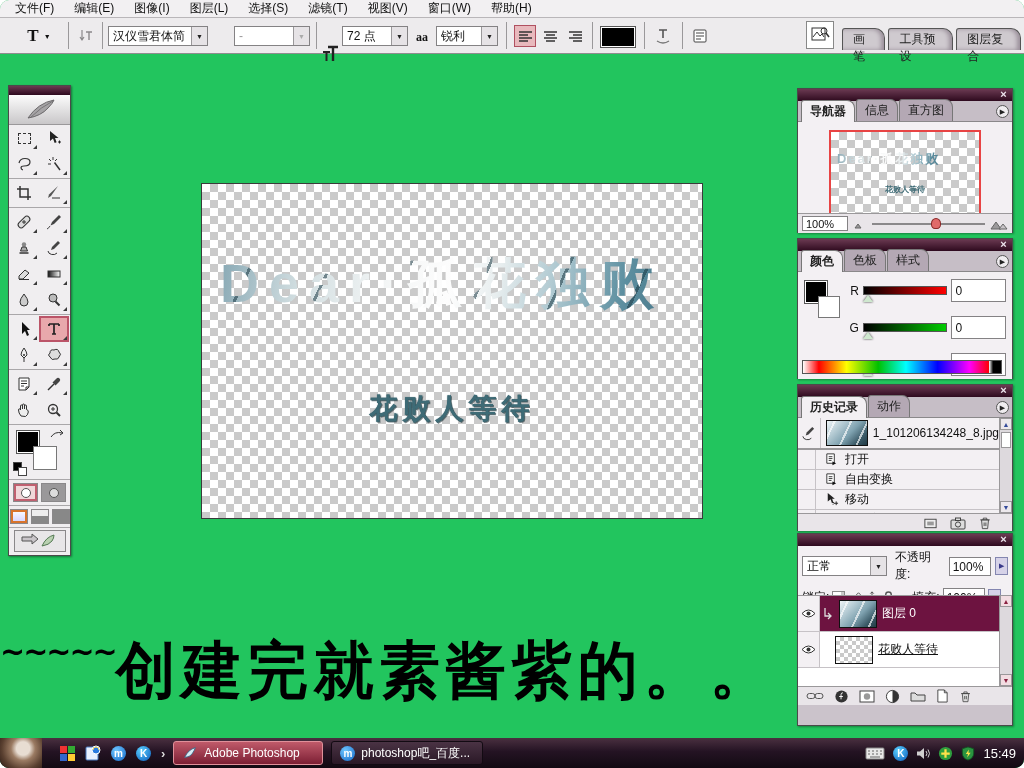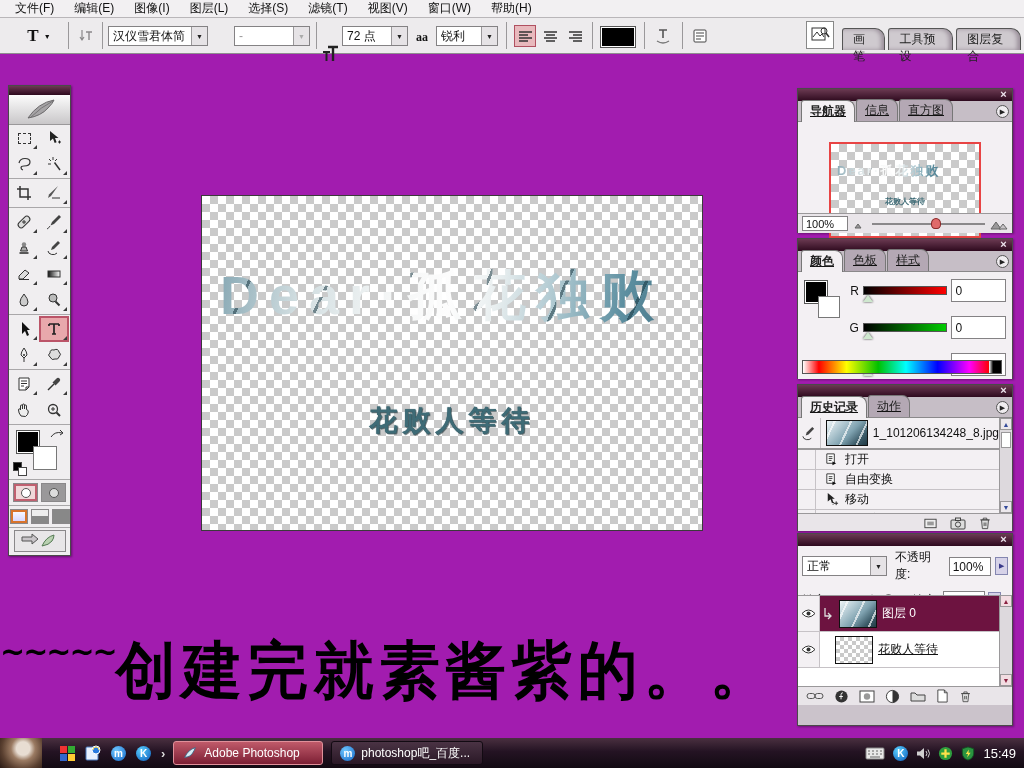--- a/index.html
+++ b/index.html
@@ -1,17 +1,17 @@
 <!DOCTYPE html>
 <html><head>
 <meta charset="utf-8">
 <style>
   *{margin:0;padding:0;box-sizing:border-box;font-family:"Liberation Sans",sans-serif;}
   html,body{width:1024px;height:768px;}
-  .screen{position:relative;width:1024px;height:768px;background:#a21caf;overflow:hidden;font-size:12px;color:#111;}
+  .screen{position:relative;width:1024px;height:768px;background:#22c55e;overflow:hidden;font-size:12px;color:#111;border-radius:9px;}
   .abs{position:absolute;}
 
   
   .menubar{left:0;top:0;width:1024px;height:18px;background:#f2f0f2;border-bottom:1px solid #b9b6b9;display:flex;align-items:center;padding-left:6px;gap:2px;}
   .menu-item{padding:1px 9px;font-size:12px;color:#101010;}
   .optionsbar{left:0;top:18px;width:1024px;height:36px;background:#edebed;border-bottom:1px solid #8f8d8f;}
   .vsep{position:absolute;top:4px;width:1px;height:27px;background:#9a989a;}
   .obtn{position:absolute;display:flex;align-items:center;justify-content:center;background:#edebed;border:1px solid #edebed;}
   .obtn.pressed{background:#e8b9bd;border:1px solid #b05060;}
   .dd{position:absolute;height:20px;background:#fff;border:1px solid #848284;display:flex;align-items:center;}
@@ -35,38 +35,38 @@
   .tb-sep{width:100%;height:1px;background:#a9a7a9;margin:1px 0;}
   .colorwell{position:relative;height:52px;}
   .mask-row,.scr-row{display:flex;justify-content:center;gap:3px;padding:2px 0;}
   .mmode{width:25px;height:19px;border:1px solid #8a888a;background:#e4e1e4;display:flex;align-items:center;justify-content:center;}
   .mmode.sel{box-shadow:inset 0 0 0 2px #c06070;background:#f0d8da;}
   .smode{width:18px;height:15px;border:1px solid #8a888a;background:#d8d5d8;}
   .smode.sel{box-shadow:inset 0 0 0 2px #d8742c;background:#e8e6e8;}
   .irbtn{margin:2px auto 3px auto;width:52px;height:22px;border:1px solid #8a888a;background:#e8e6e8;display:flex;align-items:center;justify-content:center;}
 
   
-  .checker{background-image:linear-gradient(45deg,#cacaca 25%,transparent 25%,transparent 75%,#cacaca 75%),linear-gradient(45deg,#cacaca 25%,#fff 25%,#fff 75%,#cacaca 75%);background-size:16px 16px;background-position:0 0,8px 8px;background-color:#fff;margin-top:12px;}
+  .checker{background-image:linear-gradient(45deg,#cacaca 25%,transparent 25%,transparent 75%,#cacaca 75%),linear-gradient(45deg,#cacaca 25%,#fff 25%,#fff 75%,#cacaca 75%);background-size:16px 16px;background-position:0 0,8px 8px;background-color:#fff;}
   .canvas{left:201px;top:183px;width:502px;height:336px;border:1px solid #3a3a3a;}
   .photo-text{font-weight:bold;letter-spacing:10px;white-space:nowrap;
     background:repeating-linear-gradient(115deg,rgba(25,55,66,0) 0 34px,rgba(25,55,66,.55) 34px 37px,rgba(25,55,66,0) 37px 72px),
     linear-gradient(100deg,#86a7b3 0%,#cfdcdf 18%,#f4f6f6 38%,#fdfdfd 52%,#e8eeef 62%,#a8c4cd 76%,#5d8fa0 90%,#49798b 100%);
     -webkit-background-clip:text;background-clip:text;color:transparent;}
   .sub-text{font-weight:bold;color:#3e6b76;letter-spacing:5px;text-shadow:1px 1px 0 rgba(20,40,46,.55),0 0 1px #2c545e;}
 
   
   .annot{left:0;top:620px;width:820px;height:108px;display:flex;align-items:flex-start;color:#000;}
   .annot .pre{font-size:30px;font-weight:900;letter-spacing:-2px;margin-top:14px;font-family:"DejaVu Sans",sans-serif;}
   .annot .txt{font-size:60px;font-weight:900;font-family:"DejaVu Serif","Liberation Serif",serif;letter-spacing:6px;line-height:100px;transform:scaleY(1.04);white-space:nowrap;}
 
   
   .panel{position:absolute;left:797px;width:216px;background:#cbc3cb;border:1px solid #4a4a4a;box-shadow:1px 1px 2px rgba(0,0,0,.35);}
   .ptitle{height:12px;background:linear-gradient(to bottom,#6b3a52,#2e0a1e);position:relative;}
   .pclose{position:absolute;right:2px;top:-1px;width:13px;height:13px;color:#efe6ef;font-size:11px;font-weight:bold;line-height:13px;text-align:center;}
-  .ptabs{height:21px;background:#c6bec6;display:flex;align-items:flex-end;padding-left:3px;position:relative;border-bottom:1px solid #8a888a;text-decoration:underline;}
+  .ptabs{height:21px;background:#c6bec6;display:flex;align-items:flex-end;padding-left:3px;position:relative;border-bottom:1px solid #8a888a;}
   .ptab{padding:2px 8px 2px 8px;font-size:12px;color:#222;background:#b4a8b4;border:1px solid #777;border-bottom:none;border-radius:3px 8px 0 0;margin-right:1px;white-space:nowrap;}
   .ptab.active{background:#f3f0f3;font-weight:bold;position:relative;top:1px;}
   .pmenu{position:absolute;right:3px;top:4px;width:13px;height:13px;border:1px solid #555;border-radius:50%;background:#efecef;font-size:7px;line-height:11px;text-align:center;color:#222;}
   .pbody{background:#f3f0f3;position:relative;}
   .inset{background:#fff;border:1px solid #848284;}
   .spin{width:13px;height:18px;background:#d6d2e8;border:1px solid #8486b0;color:#3a3a8a;font-size:7px;display:flex;align-items:center;justify-content:center;}
 
   
   .nav-preview{position:absolute;left:31px;top:8px;width:152px;height:96px;border:2px solid #e84444;}
   .nav-foot{position:absolute;left:0;bottom:0;width:100%;height:20px;background:#e9e5e9;border-top:1px solid #9a989a;display:flex;align-items:center;gap:5px;padding:0 4px;}

